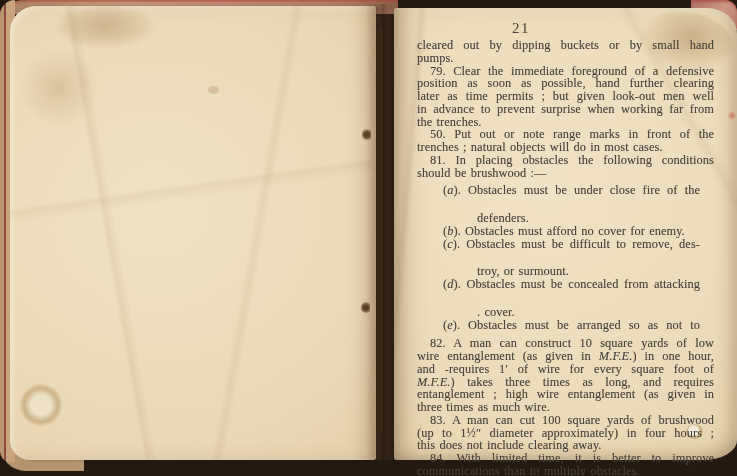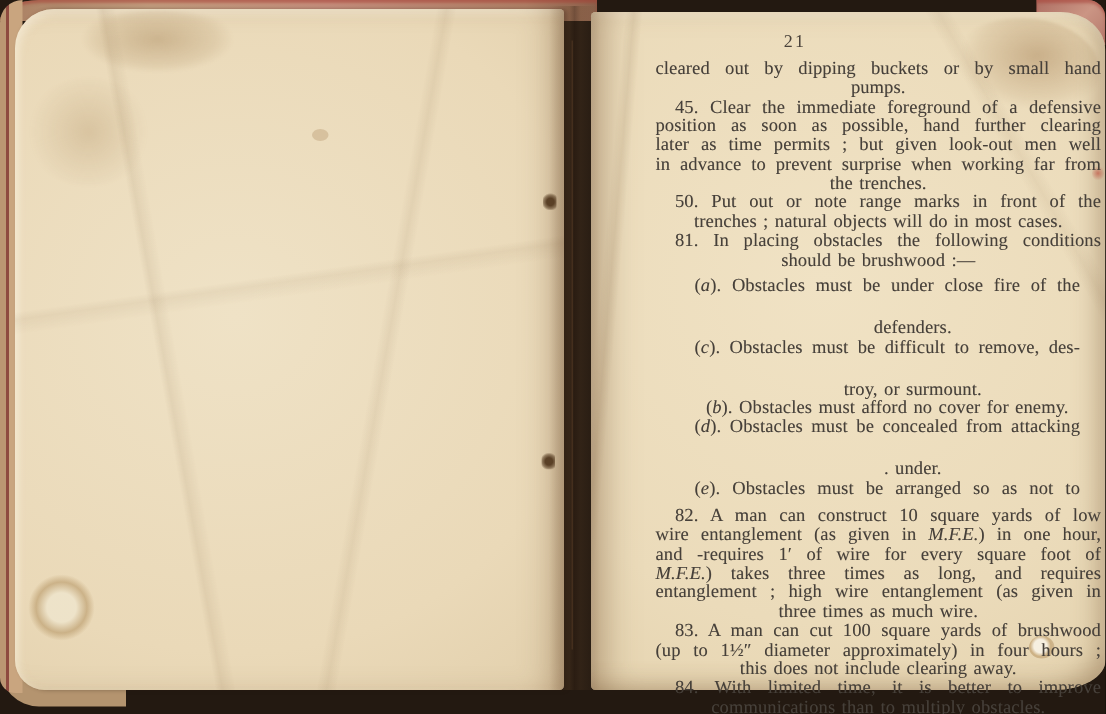--- a/index.html
+++ b/index.html
@@ -63,27 +63,27 @@
     background:radial-gradient(circle,rgba(238,228,203,.9) 0 30%,rgba(173,139,88,.5) 52%,rgba(173,139,88,0) 68%);}
   .st-d{left:198px;top:80px;width:11px;height:8px;background:rgba(150,112,62,.25);}
   .st-e{right:4px;top:4px;width:104px;height:72px;filter:blur(1px);
     background:radial-gradient(60% 60% at 60% 35%,rgba(146,104,58,.38),rgba(146,104,58,.10) 65%,transparent 82%);}
   .st-f{right:34px;top:416px;width:17px;height:15px;
     background:radial-gradient(circle at 45% 45%,#f6efe0 0 35%,#cdb184 55%,rgba(160,120,70,.35) 70%,transparent 82%);}
   .st-g{right:1px;top:102px;width:8px;height:11px;
     background:radial-gradient(circle,rgba(190,70,55,.6),transparent 70%);}
 
   
-  .page-number{position:absolute;left:512px;top:20px;width:36px;text-align:center;
-    font-size:12px;letter-spacing:1.5px;color:#4b433b;}
-  .text-col{position:absolute;left:437px;top:39px;width:297px;
+  .page-number{position:absolute;left:512px;top:20px;width:36px;
+    font-size:15px;letter-spacing:1.5px;color:#4b433b;}
+  .text-col{position:absolute;left:417px;top:39px;width:297px;
     color:var(--ink,#46403a);font-size:12.3px;line-height:12.75px;
     word-spacing:1.1px;letter-spacing:.1px;
     text-shadow:.2px .2px 0 rgba(70,60,50,.3);}
-  .line{text-align:center;white-space:normal;}
+  .line{text-align:left;white-space:normal;}
   .line.j{text-align:justify;text-align-last:justify;}
   .line.ind{text-indent:13px;}
   .list{margin:5px 0 6px;}
   .li{margin-left:26px;width:257px;}
   .li .line.cont{margin-left:34px;margin-top:15px;}
   i{font-style:italic;}
 </style>
 </head>
 <body>
 
@@ -110,49 +110,49 @@
   <div class="stitch s1"></div>
   <div class="stitch s2"></div>
 
   <div class="page-number">21</div>
   <div class="text-col">
       <div class="para">
         <div class="line j">cleared out by dipping buckets or by small hand</div>
         <div class="line">pumps.</div>
       </div>
       <div class="para">
-        <div class="line j ind">45. Clear the immediate foreground of a defensive</div>
+        <div class="line j ind">79. Clear the immediate foreground of a defensive</div>
         <div class="line j">position as soon as possible, hand further clearing</div>
         <div class="line j">later as time permits ; but given look-out men well</div>
         <div class="line j">in advance to prevent surprise when working far from</div>
         <div class="line">the trenches.</div>
       </div>
       <div class="para">
         <div class="line j ind">50. Put out or note range marks in front of the</div>
         <div class="line">trenches ; natural objects will do in most cases.</div>
       </div>
       <div class="para">
         <div class="line j ind">81. In placing obstacles the following conditions</div>
         <div class="line">should be brushwood :—</div>
       </div>
       <div class="list">
         <div class="li">
           <div class="line j"><span>(<i>a</i>).</span> Obstacles must be under close fire of the</div>
           <div class="line cont">defenders.</div>
         </div>
         <div class="li">
+          <div class="line"><span>(<i>b</i>).</span> Obstacles must afford no cover for enemy.</div>
+        </div>
+        <div class="li">
           <div class="line j"><span>(<i>c</i>).</span> Obstacles must be difficult to remove, des-</div>
           <div class="line cont">troy, or surmount.</div>
         </div>
         <div class="li">
-          <div class="line"><span>(<i>b</i>).</span> Obstacles must afford no cover for enemy.</div>
-        </div>
-        <div class="li">
           <div class="line j"><span>(<i>d</i>).</span> Obstacles must be concealed from attacking</div>
-          <div class="line cont">. under.</div>
+          <div class="line cont">. cover.</div>
         </div>
         <div class="li">
           <div class="line j"><span>(<i>e</i>).</span> Obstacles must be arranged so as not to</div>
         </div>
       </div>
       <div class="para">
         <div class="line j ind">82. A man can construct 10 square yards of low</div>
         <div class="line j">wire entanglement (as given in <i>M.F.E.</i>) in one hour,</div>
         <div class="line j">and -requires 1′ of wire for every square foot of</div>
         <div class="line j"><i>M.F.E.</i>) takes three times as long, and requires</div>

